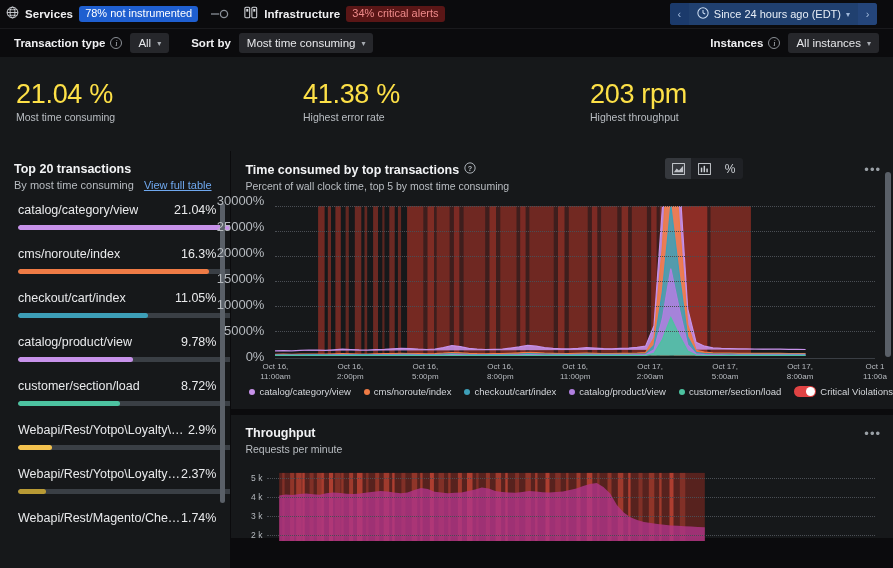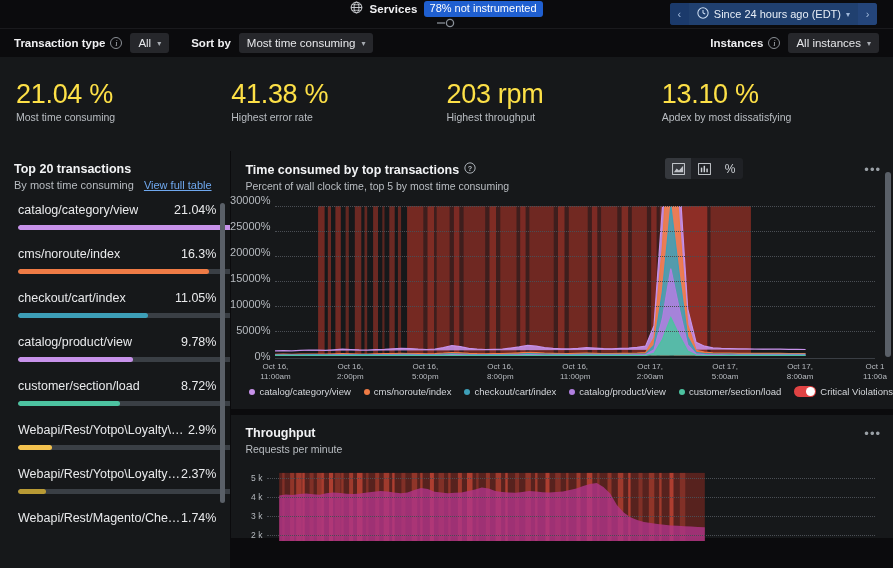--- a/index.html
+++ b/index.html
@@ -10,21 +10,20 @@
     overflow: hidden;
     color: #e8e8e8;
   }
   body { position: relative; }
 
   
   .topbar {
     height: 28px; background: #0b0b0d;
     display: flex; align-items: center; padding: 0 6px;
     position: relative;
-    flex-direction: column;
   }
   .tb-item { display: flex; align-items: center; gap: 6px; }
   .tb-label { font-size: 11.5px; font-weight: bold; color: #f0f0f2; letter-spacing: .1px; }
   .badge {
     font-size: 11px; padding: 2px 6px 3px; border-radius: 3px; line-height: 1;
     white-space: nowrap;
   }
   .badge.blue { background: #1f5fd0; color: #ffffff; }
   .badge.red  { background: #5a1616; color: #ef8a8a; }
   .globe-icon, .infra-icon { display: inline-block; }
@@ -137,21 +136,21 @@
   .plot {
     position: absolute; left: 44px; right: 18px; top: 6px; bottom: 26px;
     overflow: hidden;
   }
   .gridline {
     position: absolute; left: 0; right: 0; height: 0;
     border-top: 1px dotted #4a4e54;
   }
   .yaxis { position: absolute; left: 0; top: 0; bottom: 26px; width: 44px; }
   .ytick {
-    position: absolute; right: 5px; font-size: 11px; color: #b6babf;
+    position: absolute; right: 11px; font-size: 13px; color: #b6babf;
     transform: translateY(-50%); white-space: nowrap;
   }
   .xaxis {
     position: absolute; left: 44px; right: 18px; bottom: 0; height: 24px;
     border-top: 1px solid #3a3e44;
   }
   .xtick {
     position: absolute; top: 3px; font-size: 8px; color: #b6babf;
     text-align: center; line-height: 1.25; transform: translateX(-50%);
     white-space: nowrap;
@@ -270,24 +269,20 @@
         <div class="metric-val">21.04 %</div>
         <div class="metric-lbl">Most time consuming</div>
       </div>
       <div class="metric">
         <div class="metric-val">41.38 %</div>
         <div class="metric-lbl">Highest error rate</div>
       </div>
       <div class="metric">
         <div class="metric-val">203 rpm</div>
         <div class="metric-lbl">Highest throughput</div>
-      </div>
-      <div class="metric">
-        <div class="metric-val">13.10 %</div>
-        <div class="metric-lbl">Apdex by most dissatisfying</div>
       </div>
     </div>
 </div>
 
 <div class="content">
 
   <div class="leftpanel">
     <div class="lp-head">
       <div class="lp-title">Top 20 transactions</div>
       <div class="lp-sub">

